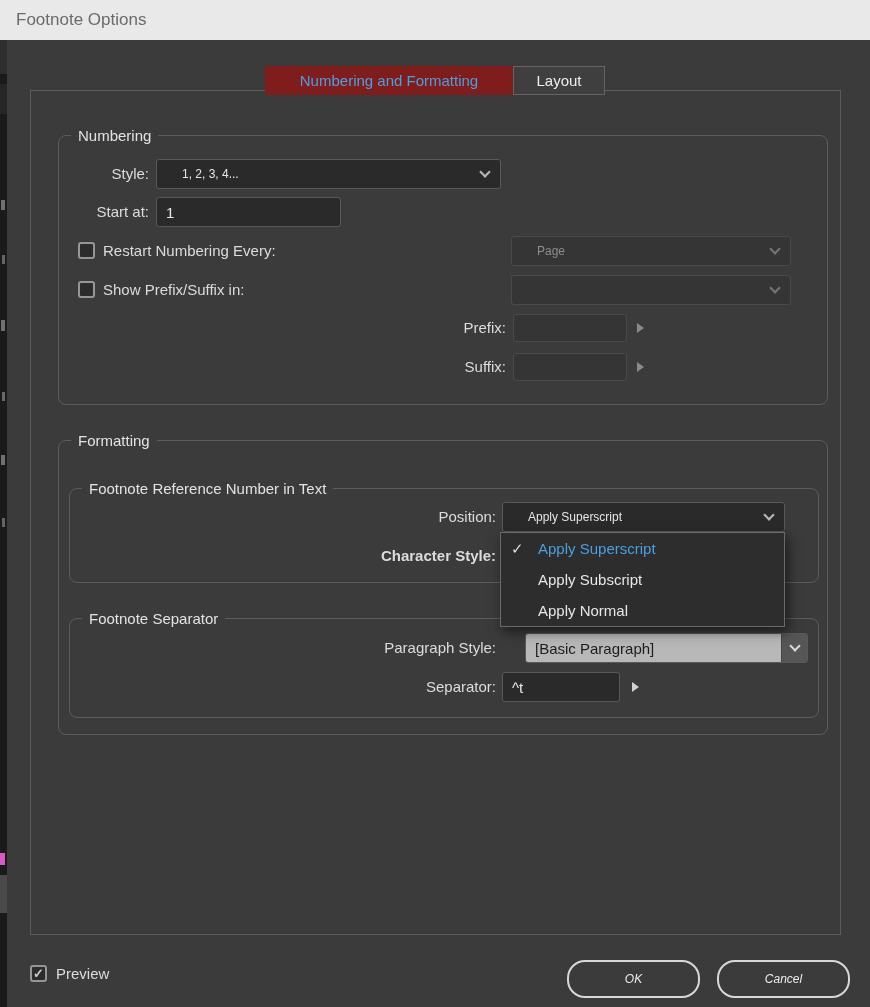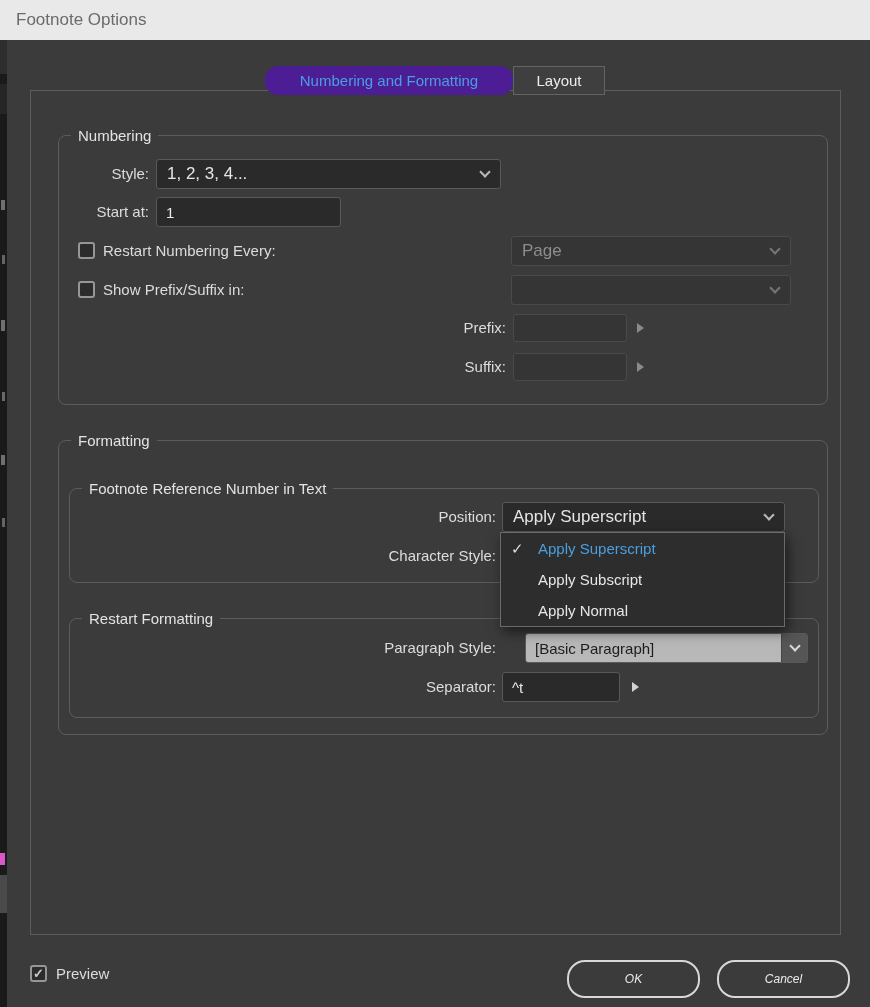--- a/index.html
+++ b/index.html
@@ -9,30 +9,30 @@
 
   .titlebar { position:absolute; left:0; top:0; width:870px; height:40px; background:#e9e9e9; display:flex; align-items:center; padding-left:16px; }
   .titlebar span { font-size:17px; color:#6b6b6b; }
 
   .strip { position:absolute; left:0; top:40px; width:7px; height:967px; background:#1a1a1a; }
   .frag { position:absolute; }
 
   .panel { position:absolute; left:30px; top:90px; width:811px; height:845px; border:1px solid #5c5c5c; }
 
   .tab { position:absolute; height:29px; display:flex; align-items:center; justify-content:center; font-size:15px; z-index:3; cursor:default; }
-  .tab.active { background:#4c1d95; color:#4b9fde;border-radius:13px; }
+  .tab.active { background:#7f1d1d; color:#4b9fde; }
   .tab.inactive { background:#3f3f3f; color:#ececec; border:1px solid #646464; }
 
   .group { position:absolute; border:1px solid #5c5c5c; border-radius:8px; }
   .legend { position:absolute; top:-10px; left:12px; background:#3b3b3b; padding:0 7px; font-size:15px; color:#e3e3e3; line-height:19px; white-space:nowrap; }
 
   .lbl { position:absolute; font-size:15px; color:#dcdcdc; white-space:nowrap; }
   .r { text-align:right; }
 
-  .dd { position:absolute; background:#2a2a2a; border:1px solid #595959; border-radius:3px; display:flex; align-items:center; padding:0 10px; font-size:17px; color:#e5e5e5; cursor:default; }
+  .dd { position:absolute; background:#2a2a2a; border:1px solid #595959; border-radius:3px; display:flex; align-items:center; padding:0 25px; font-size:12px; color:#e5e5e5; cursor:default; }
   .chev { position:absolute; right:11px; top:50%; width:8px; height:8px; margin-top:-6px; border-right:2px solid #b9b9b9; border-bottom:2px solid #b9b9b9; transform:rotate(45deg); }
   .dd.disabled { background:#353535; border-color:#4a4a4a; color:#8d8d8d; }
   .dd.disabled .chev { border-color:#767676; }
 
   .ti { position:absolute; background:#2a2a2a; border:1px solid #595959; border-radius:3px; color:#e8e8e8; font-size:15px; font-family:"Liberation Sans", sans-serif; padding:0 9px; outline:none; }
   .ti.disabled { background:#353535; border-color:#4a4a4a; }
 
   .cb { position:absolute; width:17px; height:17px; background:#2c2c2c; border:2px solid #969696; border-radius:3px; display:flex; align-items:center; justify-content:center; cursor:default; }
   .cb span { font-size:13px; font-weight:bold; color:#c9c9c9; line-height:1; }
 
@@ -118,25 +118,25 @@
 
     <div class="group" style="left:10px;top:47px;width:750px;height:95px;">
       <span class="legend">Footnote Reference Number in Text</span>
 
       <span class="lbl r" style="left:240px;top:13px;width:186px;line-height:30px;">Position:</span>
       <div class="dd" style="left:432px;top:13px;width:283px;height:30px;">
         <span>Apply Superscript</span>
         <span class="chev"></span>
       </div>
 
-      <span class="lbl r" style="left:220px;top:53px;width:206px;line-height:28px;">Character Style:</span>
+      <span class="lbl r" style="left:220px;top:53px;width:206px;line-height:28px;font-weight:bold;">Character Style:</span>
     </div>
 
     <div class="group" style="left:10px;top:177px;width:750px;height:100px;">
-      <span class="legend">Restart Formatting</span>
+      <span class="legend">Footnote Separator</span>
 
       <span class="lbl r" style="left:180px;top:14px;width:246px;line-height:30px;">Paragraph Style:</span>
       <div class="ddlight" style="left:455px;top:14px;width:283px;height:30px;">
         <span class="val">[Basic Paragraph]</span>
         <span class="chevbox">
           <span class="chev2"></span>
         </span>
       </div>
 
       <span class="lbl r" style="left:226px;top:53px;width:200px;line-height:30px;">Separator:</span>

